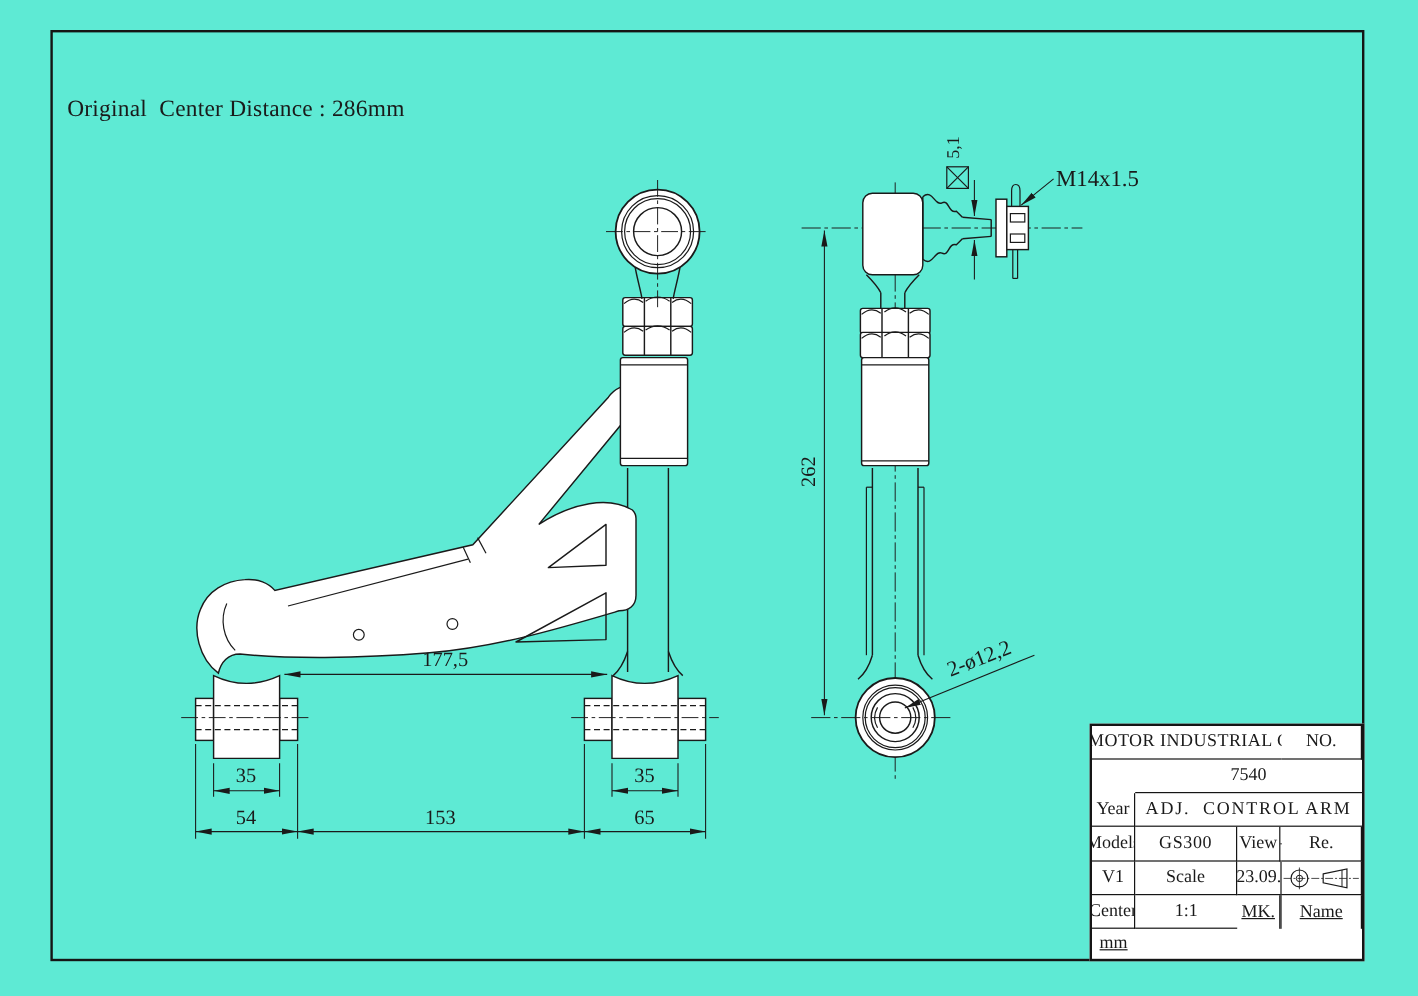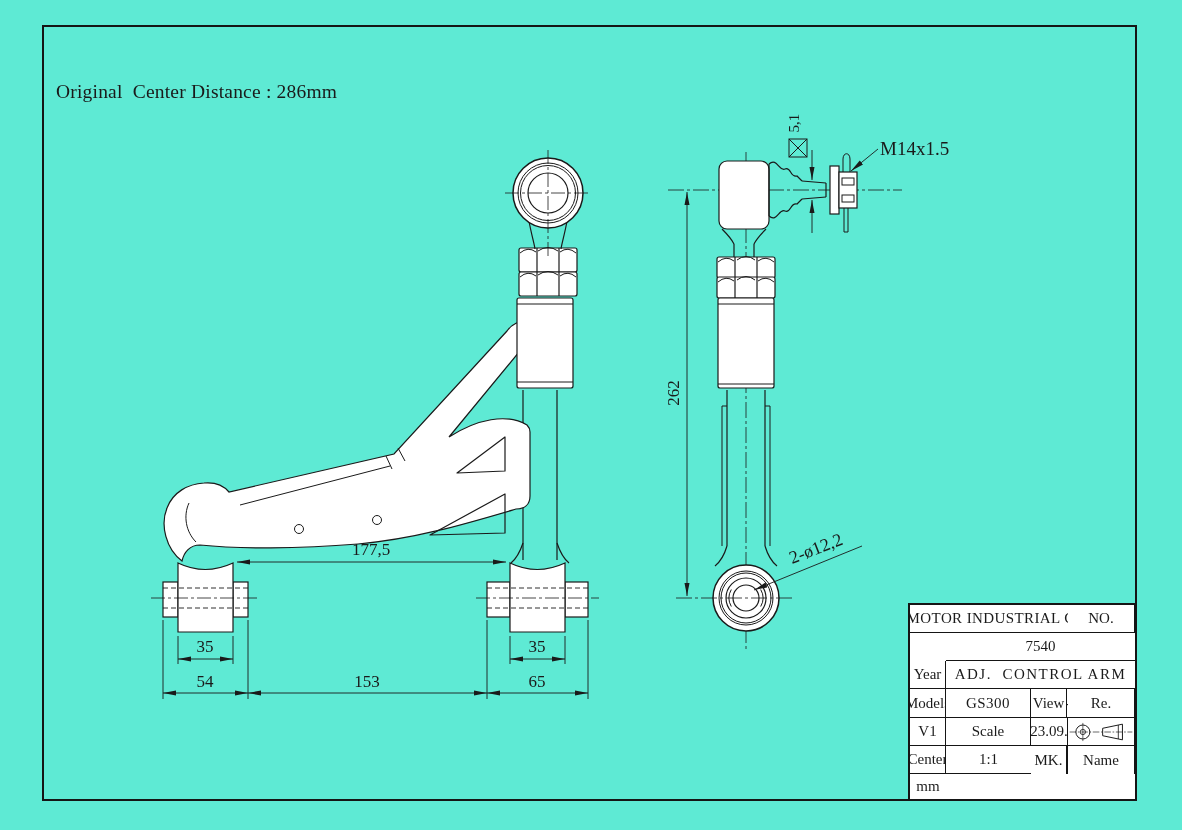--- a/index.html
+++ b/index.html
@@ -12,21 +12,21 @@
   svg.draw{position:absolute;left:0;top:0;}
   svg.draw text{font-family:"Liberation Serif", serif;fill:#1a1a1a;}
   
   .tb{position:absolute;left:908px;top:603px;width:229px;height:198px;
       border:2px solid #151515;box-sizing:border-box;display:grid;
       grid-template-columns:36px 85px 36px 1fr;
       grid-template-rows:28px 28px 28px 29px 28px 28px 1fr;background:#fff;}
   .tb .cell{border-right:1.5px solid #151515;border-bottom:1.5px solid #151515;
       display:flex;align-items:center;justify-content:center;overflow:hidden;
       font-size:15px;white-space:pre;}
-  .tb .noR{border-right:none;} .tb .noB{border-bottom:none;}
+  .tb .noR{border-right:none;} .tb .noB{border-bottom:none;text-decoration:underline;}
   .tb .span4{grid-column:1 / span 4;} .tb .span3{grid-column:2 / span 4;}
   .f-company{font-size:12.5px;letter-spacing:.4px;}
   .f-no{font-size:16px;} .f-noval{font-size:17px;}
   .f-nameval{font-size:11px;letter-spacing:1.5px;}
   .f-models{font-size:11px;} .f-small{font-size:11px;letter-spacing:.5px;}
   .f-year{font-size:16px;} .f-val{font-size:14.5px;}
 </style>
 </head>
 <body>
 

